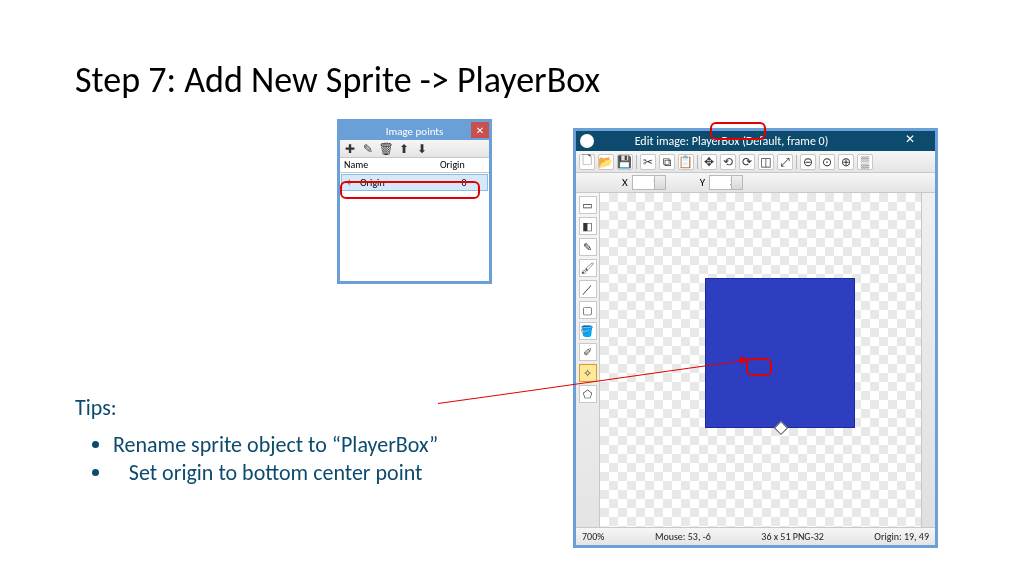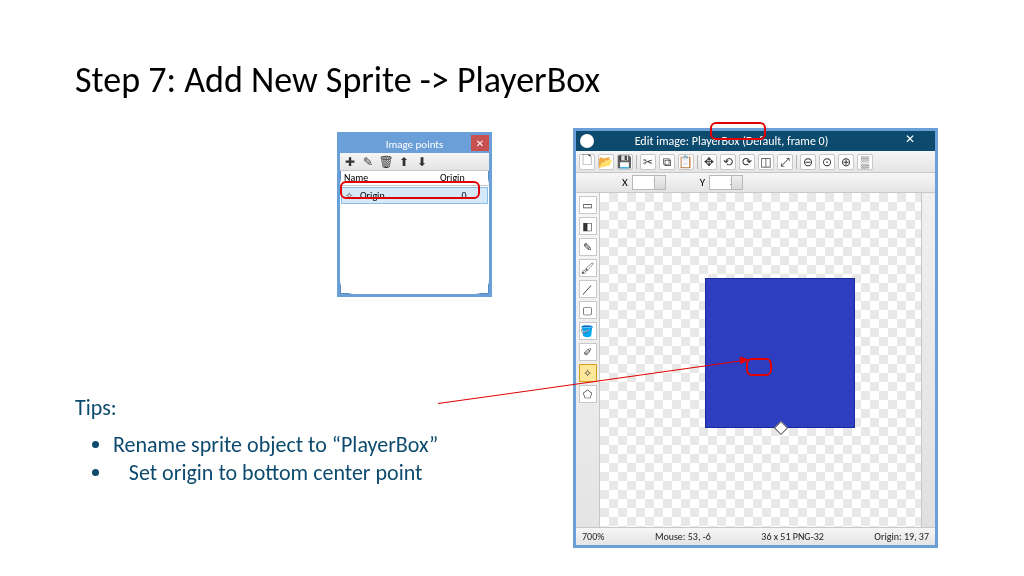--- a/index.html
+++ b/index.html
@@ -30,21 +30,21 @@
   .tips-block .tips-label { margin-bottom: 2px; }
   .tips-block ul { margin: 10px; padding-left: 28px; text-align: center; }
   .tips-block li { margin: 1px 0; }
   
   .win {
     position: absolute;
     border: 3px solid #6b9fd7;
     background: #fff;
     box-shadow: 0 0 0 1px #5a8cc4 inset;
   }
-  .win1 { left: 337px; top: 132px; width: 155px; height: 165px; }
+  .win1 { left: 337px; top: 119px; width: 155px; height: 165px; }
   .titlebar {
     height: 18px;
     background: #6b9fd7;
     color: #fff;
     font-size: 11px;
     display: flex;
     align-items: center;
     justify-content: center;
     position: relative;
   }
@@ -87,21 +87,21 @@
     align-items: center;
     font-size: 10px;
     background: #d6e9f8;
     border: 1px solid #8cbde8;
     padding: 1px 3px;
     margin: 1px;
   }
   .ip-row .ip-ico { width: 12px; margin-right: 3px; color:#555;}
   .ip-row .ip-name { flex: 1; }
   .ip-row .ip-num { width: 40px; text-align: center; }
-  .ip-body { background:#fff; height: calc(100% - 18px - 18px); border-radius: 14px; }
+  .ip-body { background:#fff; height: calc(100% - 18px - 18px); }
   
   .win2 { left: 573px; top: 128px; width: 365px; height: 420px; }
   .titlebar2 {
     height: 20px;
     background: #0c4a6e;
     color: #fff;
     font-size: 12px;
     display: flex;
     align-items: center;
     position: relative;
@@ -324,20 +324,20 @@
     <div class="canvas">
       <div class="sprite"></div>
       <div class="origin-mark"></div>
     </div>
     <div class="right-scroll"></div>
   </div>
   <div class="statusbar">
     <span>700%</span>
     <span>Mouse: 53, -6</span>
     <span>36 x 51  PNG-32</span>
-    <span>Origin: 19, 37</span>
+    <span>Origin: 19, 49</span>
   </div>
 </div>
 
 <div class="hl hl1"></div>
 <div class="hl hl2"></div>
 <div class="hl hl3"></div>
 <div class="arrow-line"></div>
 
 </body></html>

